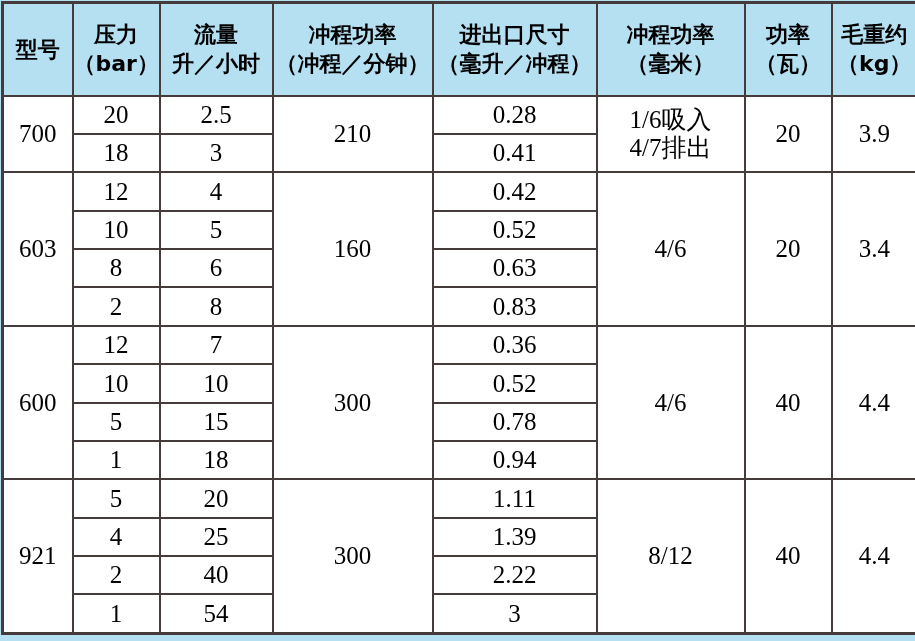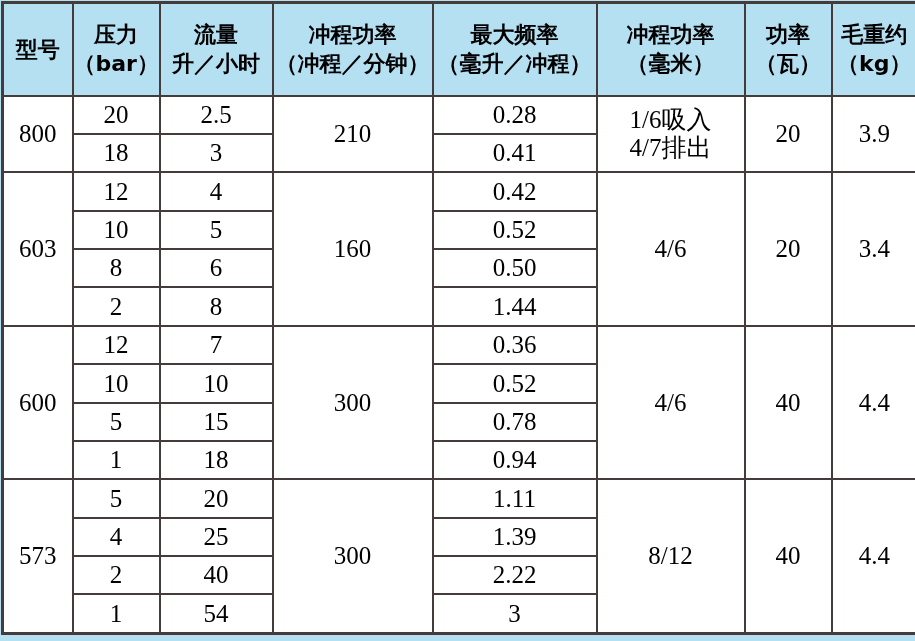--- a/index.html
+++ b/index.html
@@ -65,40 +65,40 @@
       </th>
       <th>
         <span class="hline">流量</span>
         <span class="hline">升／小时</span>
       </th>
       <th>
         <span class="hline">冲程功率</span>
         <span class="hline">（冲程／分钟）</span>
       </th>
       <th>
-        <span class="hline">最大频率</span>
+        <span class="hline">进出口尺寸</span>
         <span class="hline">（毫升／冲程）</span>
       </th>
       <th>
         <span class="hline">冲程功率</span>
         <span class="hline">（毫米）</span>
       </th>
       <th>
         <span class="hline">功率</span>
         <span class="hline">（瓦）</span>
       </th>
       <th>
         <span class="hline">毛重约</span>
         <span class="hline">（kg）</span>
       </th>
     </tr>
   </thead>
   <tbody>
       <tr>
-        <td rowspan="2">800</td>
+        <td rowspan="2">700</td>
         <td rowspan="1">20</td>
         <td rowspan="1">2.5</td>
         <td rowspan="2">210</td>
         <td rowspan="1">0.28</td>
         <td rowspan="2">
           <div>1/6吸入</div>
           <div>4/7排出</div>
         </td>
         <td rowspan="2">20</td>
         <td rowspan="2">3.9</td>
@@ -121,26 +121,26 @@
         <td rowspan="4">3.4</td>
       </tr>
       <tr>
         <td rowspan="1">10</td>
         <td rowspan="1">5</td>
         <td rowspan="1">0.52</td>
       </tr>
       <tr>
         <td rowspan="1">8</td>
         <td rowspan="1">6</td>
-        <td rowspan="1">0.50</td>
+        <td rowspan="1">0.63</td>
       </tr>
       <tr>
         <td rowspan="1">2</td>
         <td rowspan="1">8</td>
-        <td rowspan="1">1.44</td>
+        <td rowspan="1">0.83</td>
       </tr>
       <tr>
         <td rowspan="4">600</td>
         <td rowspan="1">12</td>
         <td rowspan="1">7</td>
         <td rowspan="4">300</td>
         <td rowspan="1">0.36</td>
         <td rowspan="4">
           <div>4/6</div>
         </td>
@@ -156,21 +156,21 @@
         <td rowspan="1">5</td>
         <td rowspan="1">15</td>
         <td rowspan="1">0.78</td>
       </tr>
       <tr>
         <td rowspan="1">1</td>
         <td rowspan="1">18</td>
         <td rowspan="1">0.94</td>
       </tr>
       <tr>
-        <td rowspan="4">573</td>
+        <td rowspan="4">921</td>
         <td rowspan="1">5</td>
         <td rowspan="1">20</td>
         <td rowspan="4">300</td>
         <td rowspan="1">1.11</td>
         <td rowspan="4">
           <div>8/12</div>
         </td>
         <td rowspan="4">40</td>
         <td rowspan="4">4.4</td>
       </tr>

